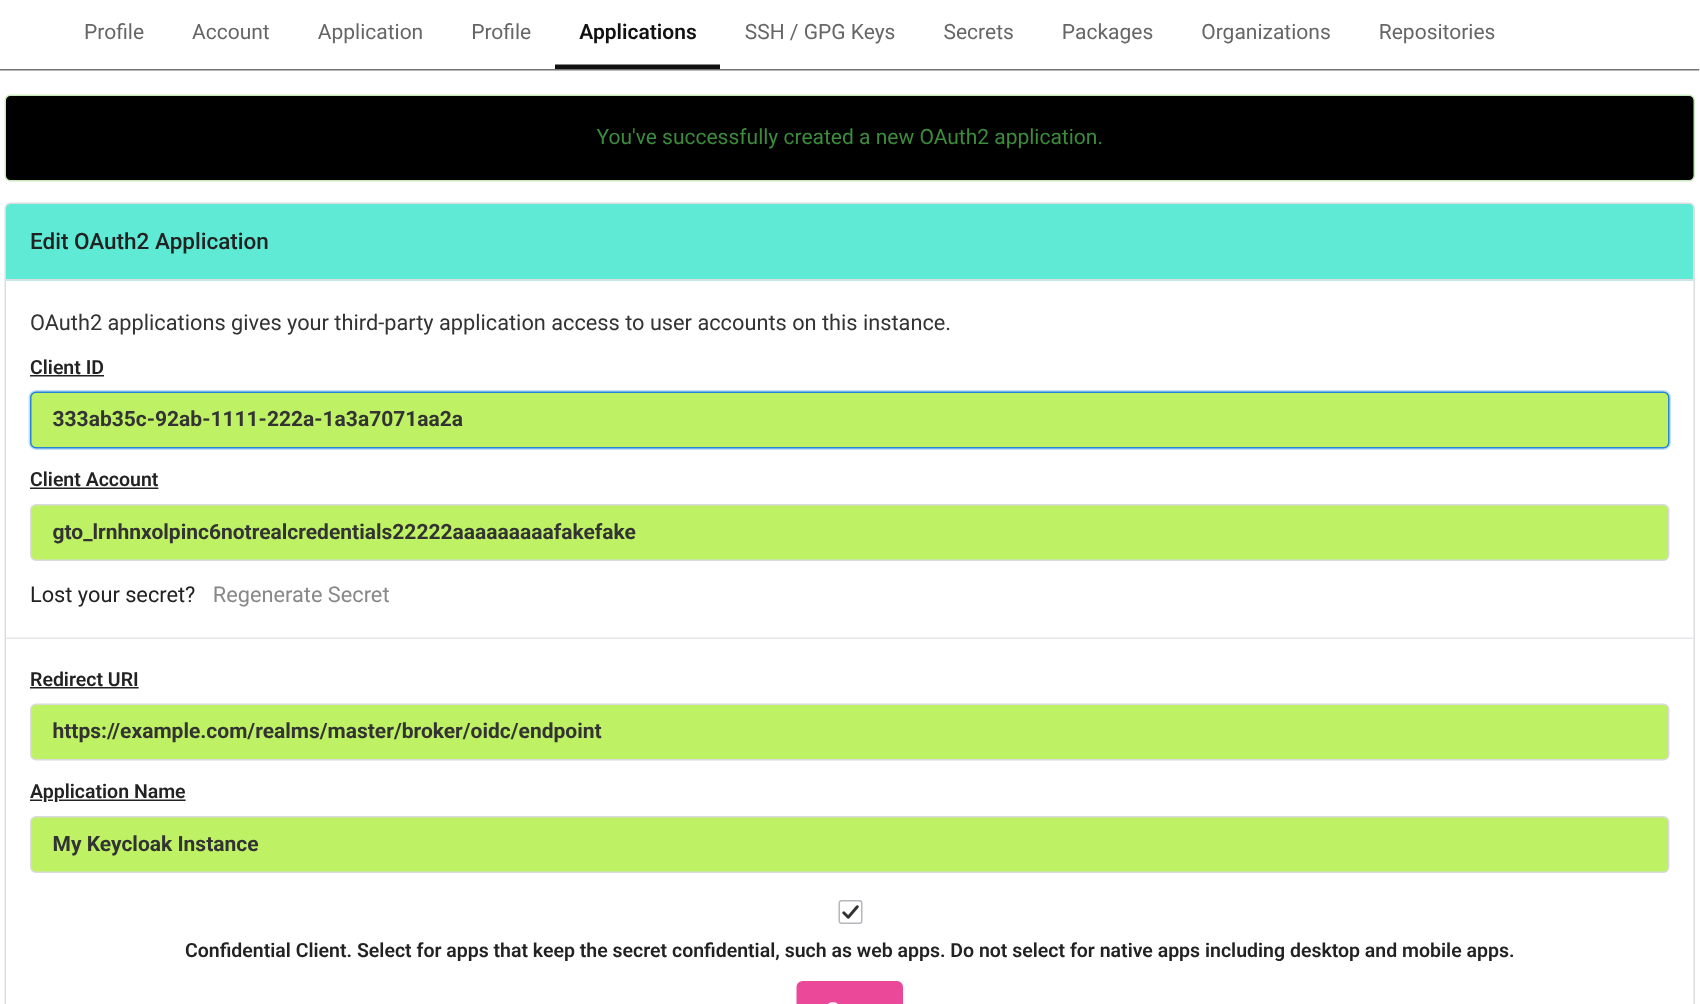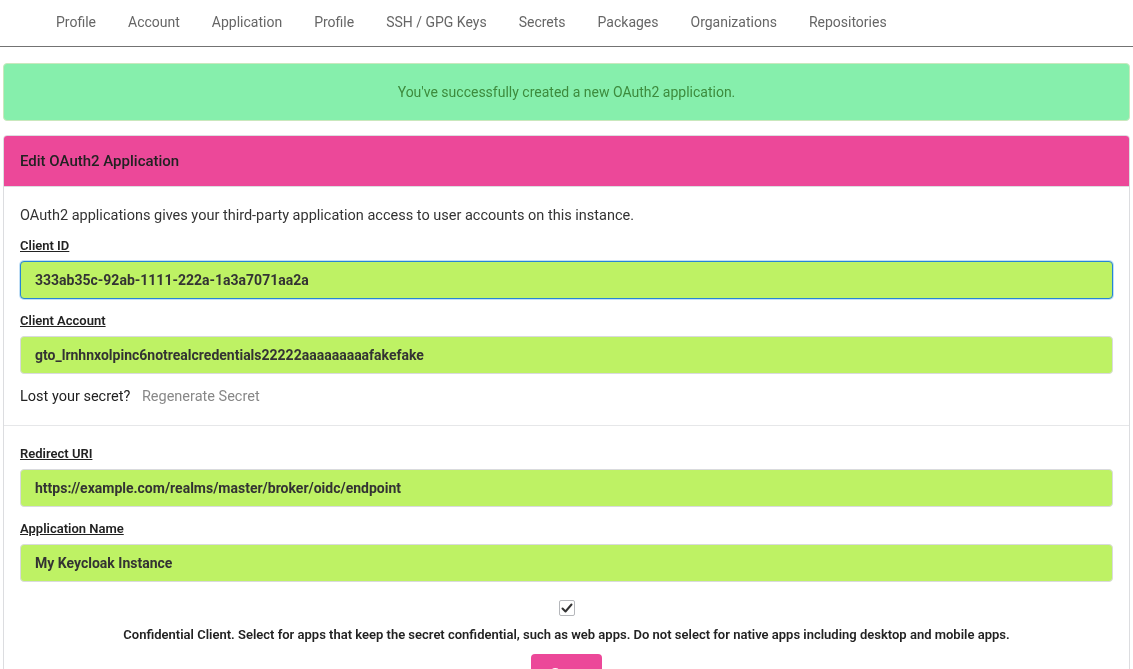--- a/index.html
+++ b/index.html
@@ -25,35 +25,35 @@
       font-size: 14px;
     }
     .tab.active {
       color: #111;
       font-weight: 600;
       border-bottom-color: #111;
     }
     .alert {
       margin: 16px 3px 0;
       padding: 20px 16px;
-      background: #86efac;
+      background: #000000;
       border: 1px solid #c9e8bd;
       border-radius: 4px;
       text-align: center;
       color: #3d8b3d;
       font-size: 14px;
     }
     .panel {
       margin: 14px 3px 0;
       border: 1px solid #dcdde0;
       border-radius: 4px;
       overflow: hidden;
     }
     .panel-header {
-      background: #ec4899;
+      background: #5eead4;
       padding: 16px;
       border-bottom: 1px solid #dcdde0;
       font-size: 15px;
       font-weight: 500;
       color: #222;
     }
     .panel-section {
       padding: 20px 16px;
       border-bottom: 1px solid #e6e7e9;
     }
@@ -138,20 +138,21 @@
     }
   </style>
 </head>
 <body>
 
 <div class="tabs">
   <div class="tab">Profile</div>
   <div class="tab">Account</div>
   <div class="tab">Application</div>
   <div class="tab">Profile</div>
+  <div class="tab active">Applications</div>
   <div class="tab">SSH / GPG Keys</div>
   <div class="tab">Secrets</div>
   <div class="tab">Packages</div>
   <div class="tab">Organizations</div>
   <div class="tab">Repositories</div>
 </div>
 
 <div class="alert">
   <span>You've successfully created a new OAuth2 application.</span>
 </div>

